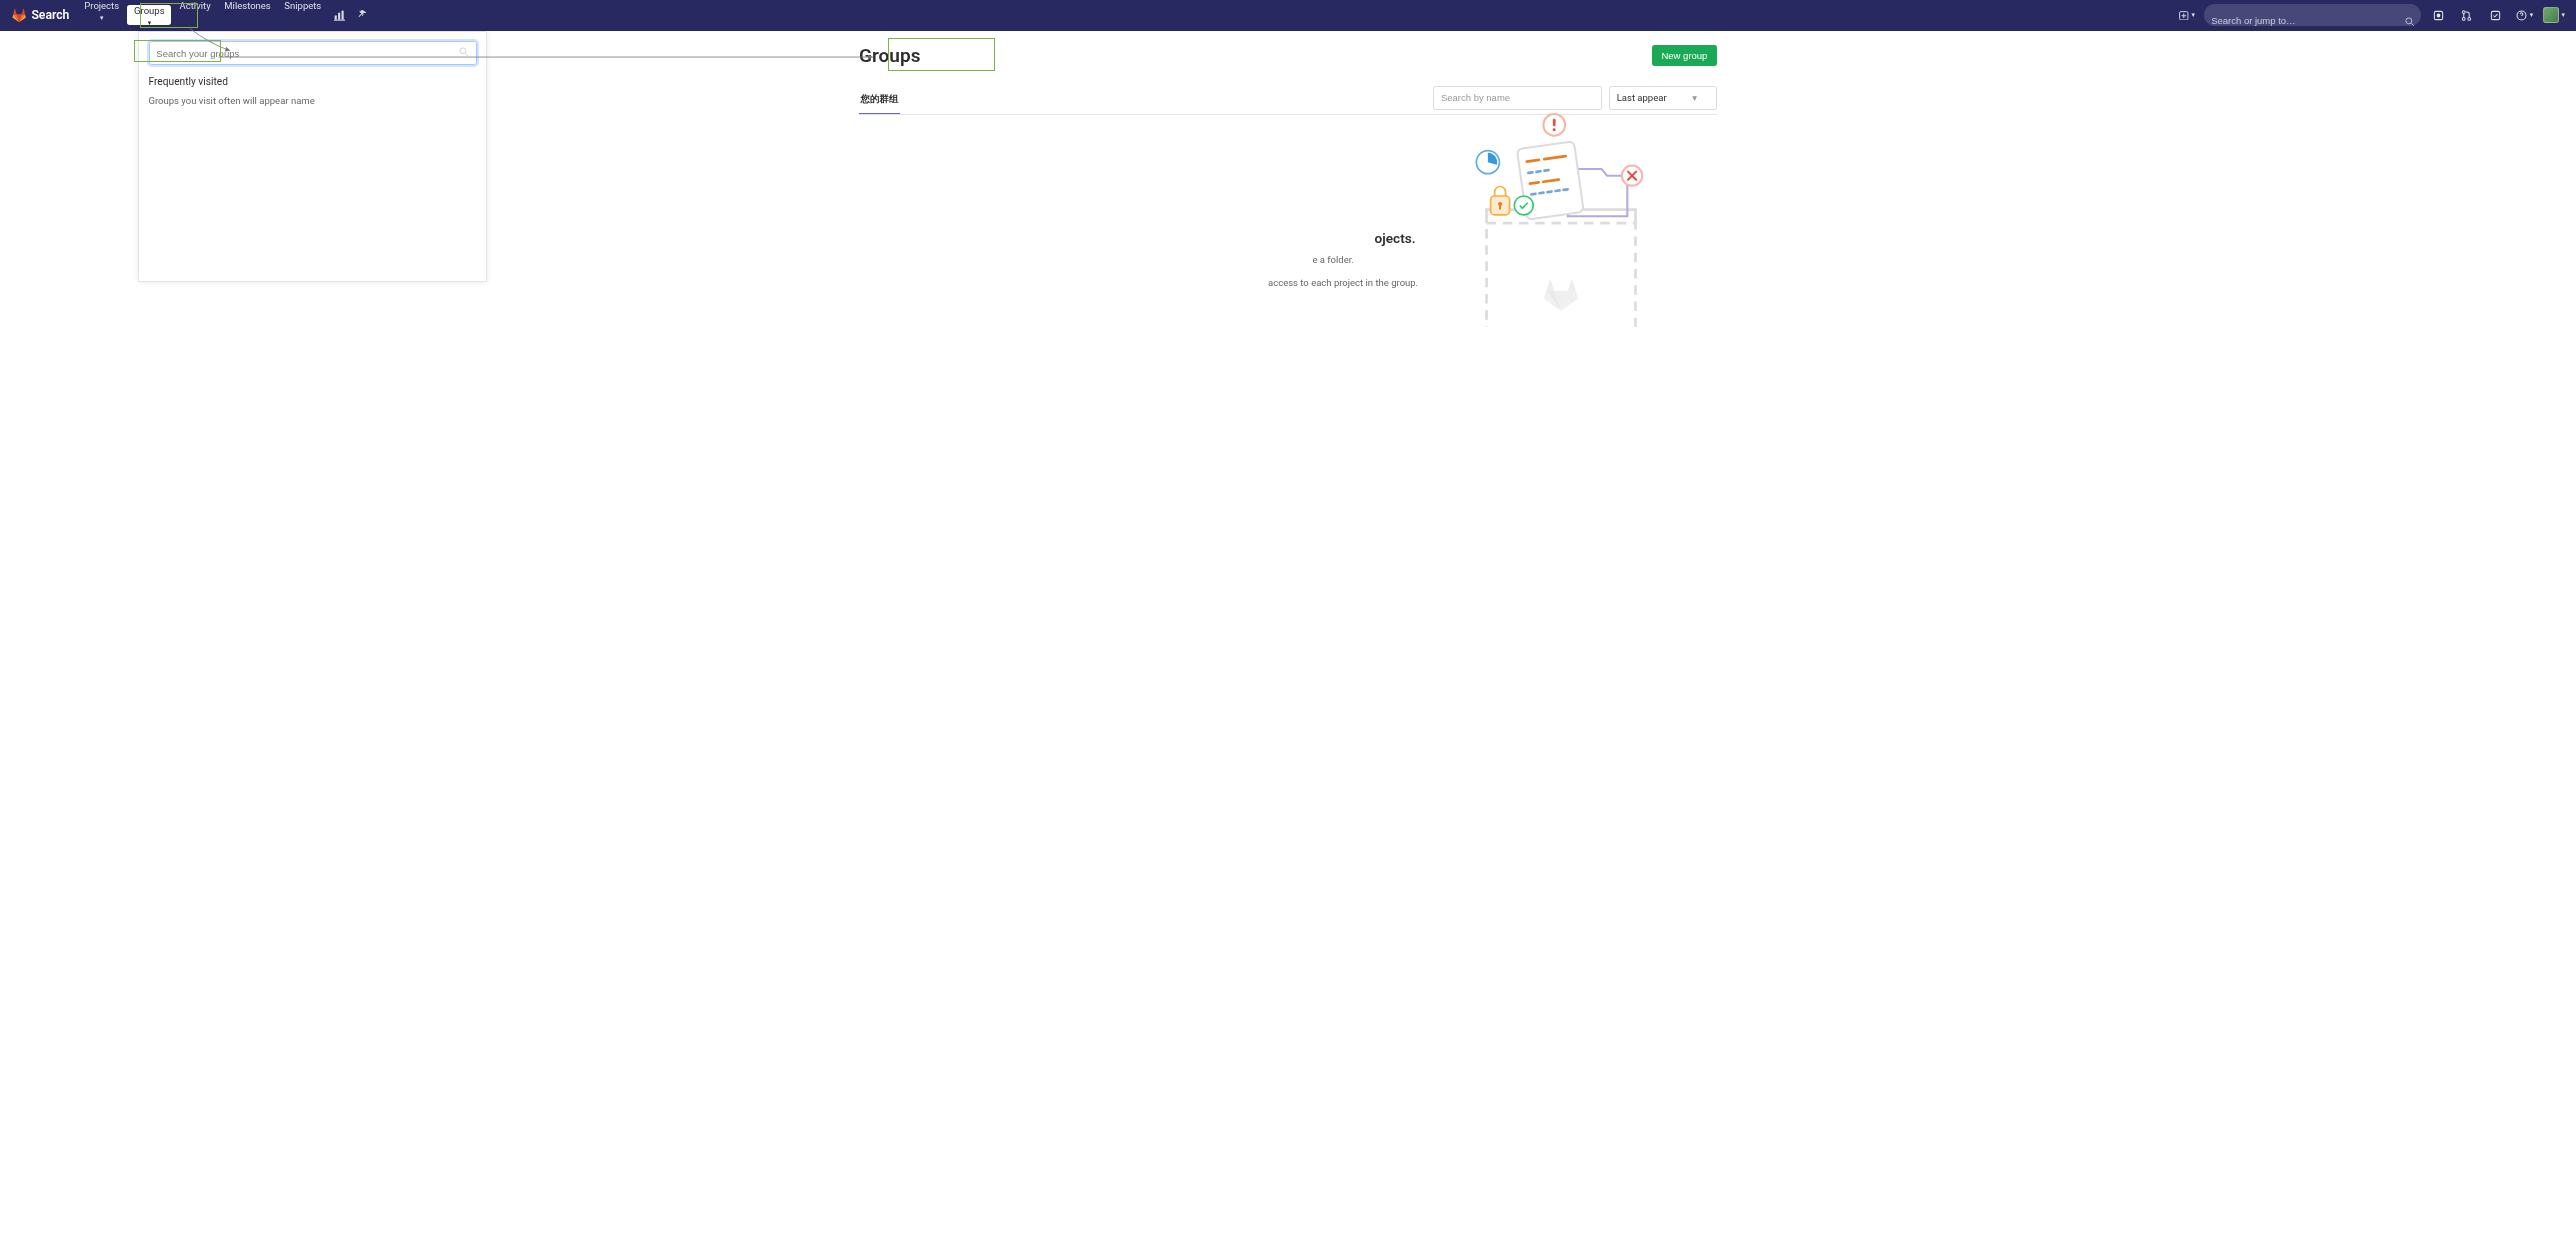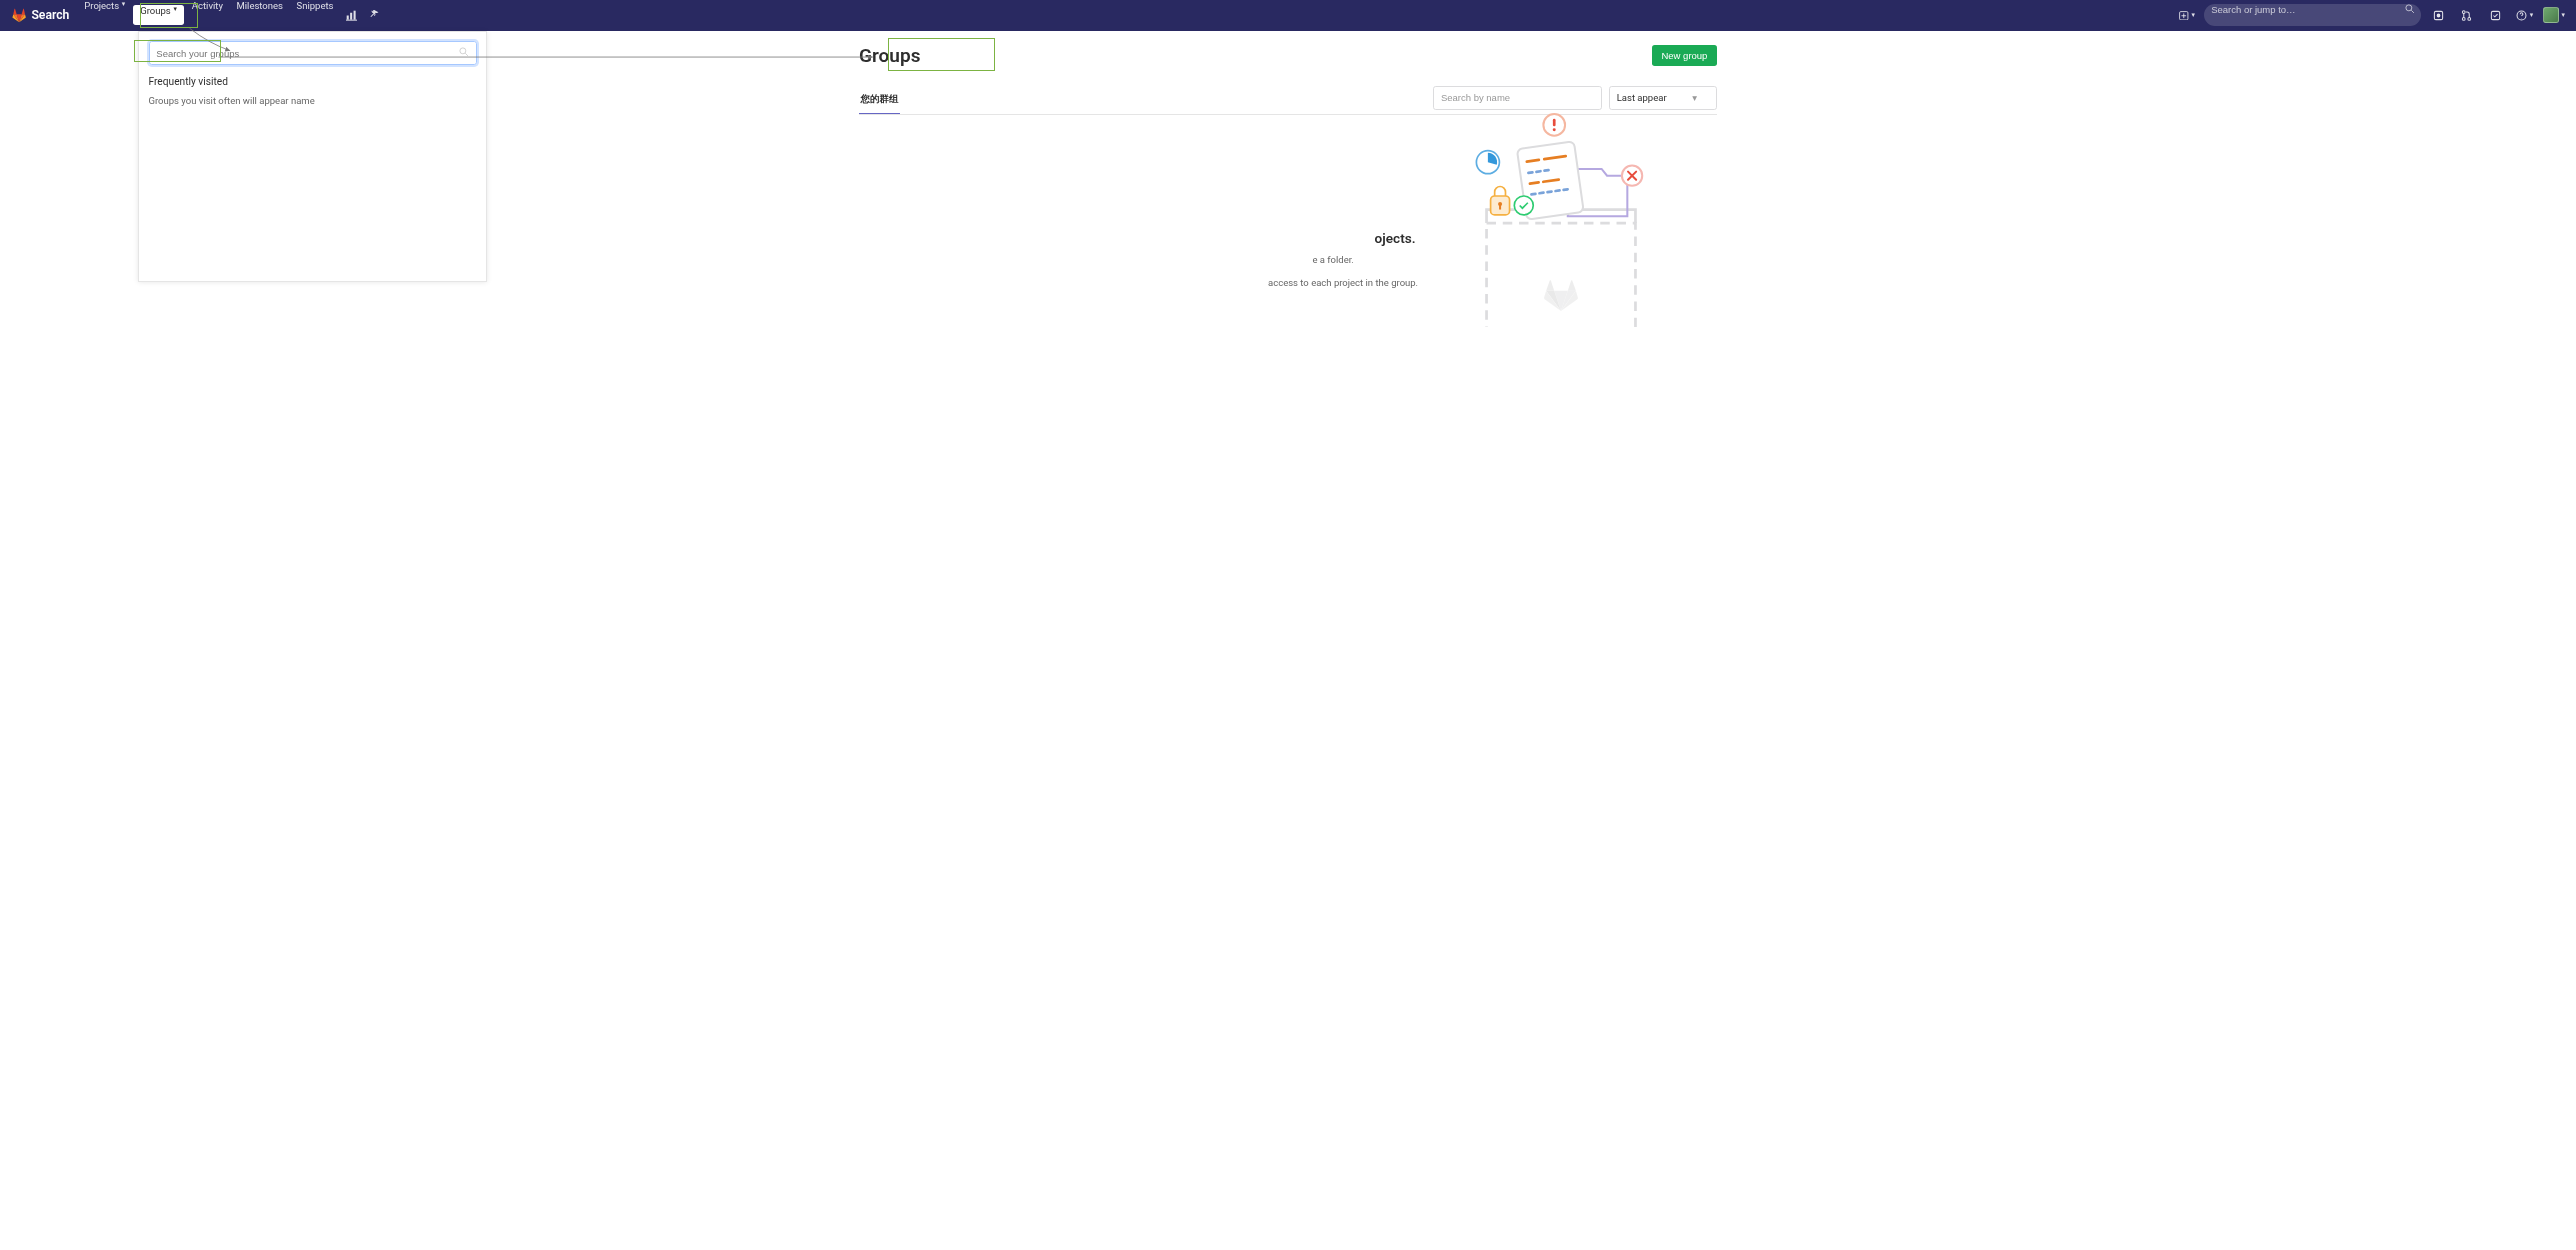--- a/index.html
+++ b/index.html
@@ -18,24 +18,26 @@
   .navbar-right { display: flex; align-items: center; margin-left: auto; gap: 5.4px; }
   
   .logo { display: flex; align-items: center; gap: 4.1px; margin-right: 8.1px; }
   .logo-icon { width: 16.3px; height: 15px; }
   .logo-text { font-size: 12.2px; font-weight: 600; color: #fff; }
   
   .nav-item {
     padding: 0 6.8px;
     height: 30.5px;
     display: flex;
+    align-items: center;
     color: rgba(255,255,255,0.85);
     font-size: 9.5px;
     cursor: pointer;
     gap: 2.7px;
+    flex-direction: column;
   }
   .nav-item.active-groups {
     background: #fff;
     color: #2e2e2e;
     border-radius: 2.7px;
     height: 20.3px;
     padding: 0 6.8px;
     margin: 0 1.4px;
   }
   .chevron-down { font-size: 6.8px; }
@@ -48,21 +50,21 @@
   }
   
   .plus-btn { display: flex; align-items: center; gap: 2.7px; padding: 0 4.1px; color: rgba(255,255,255,0.85); cursor: pointer; }
   
   .search-box {
     background: rgba(255,255,255,0.15);
     border-radius: 11px;
     width: 217px;
     height: 22px;
     display: flex;
-    align-items: flex-start;
+    align-items: flex-end;
     padding: 0 6.8px;
     color: rgba(255,255,255,0.7);
   }
   .search-box input {
     background: transparent;
     border: none;
     outline: none;
     color: #fff;
     flex: 1;
     font-size: 9.5px;

